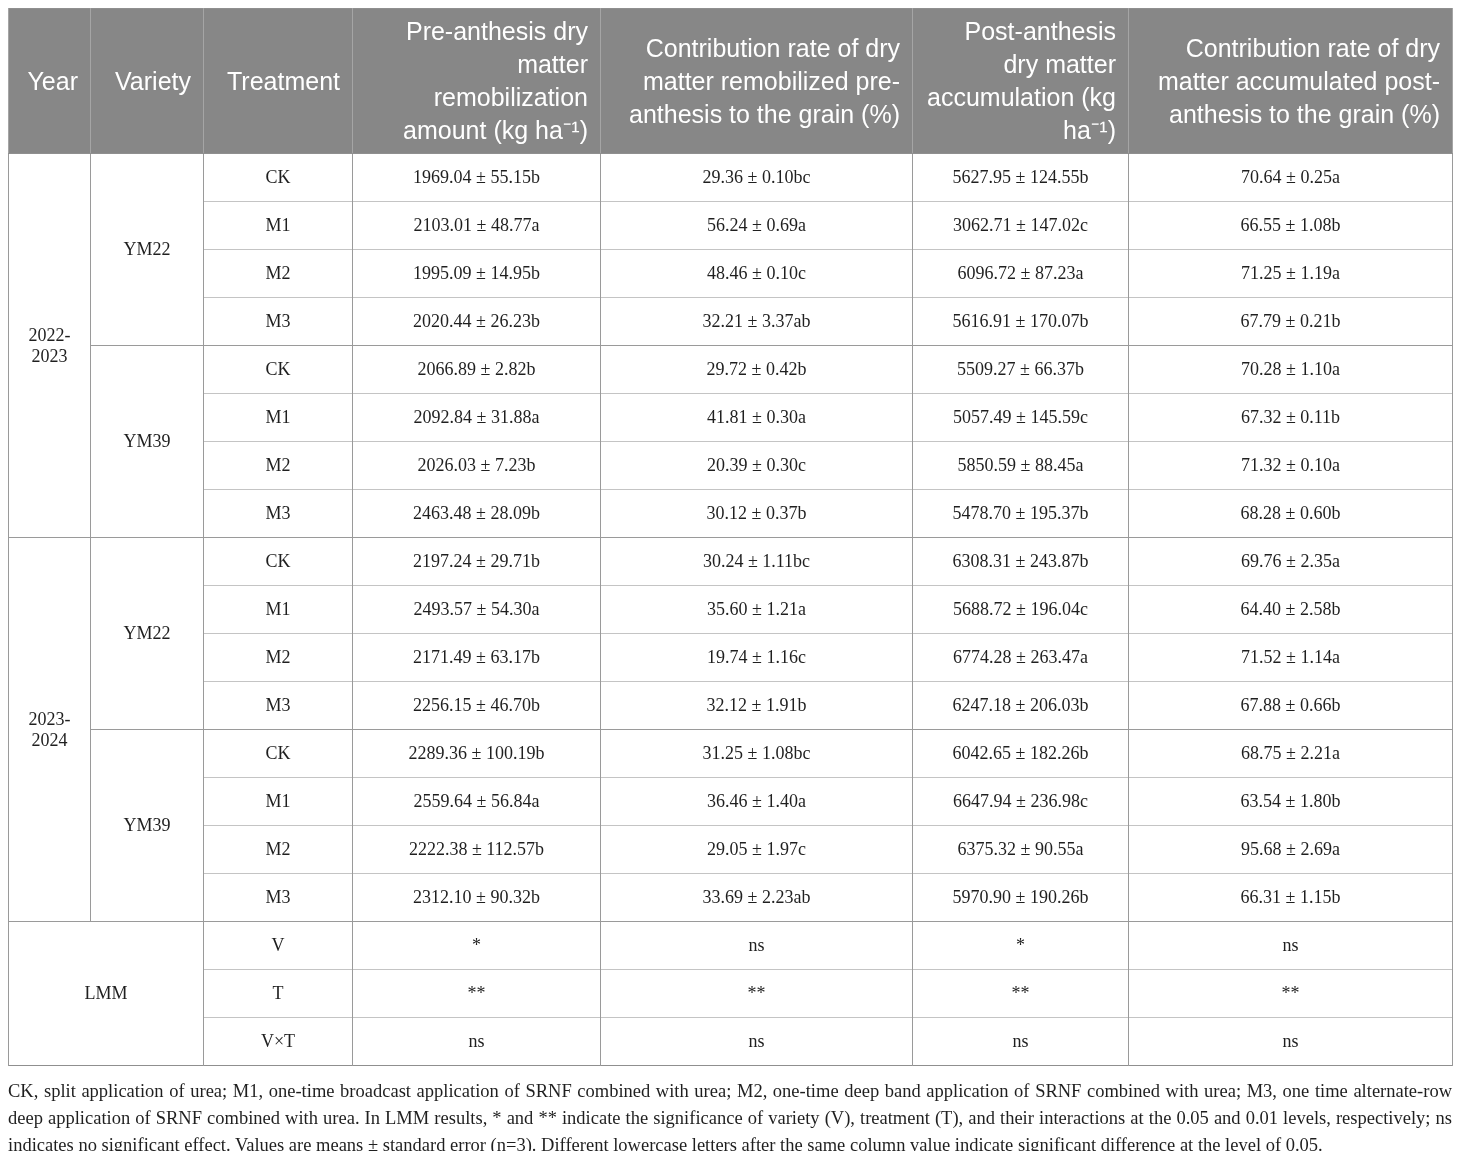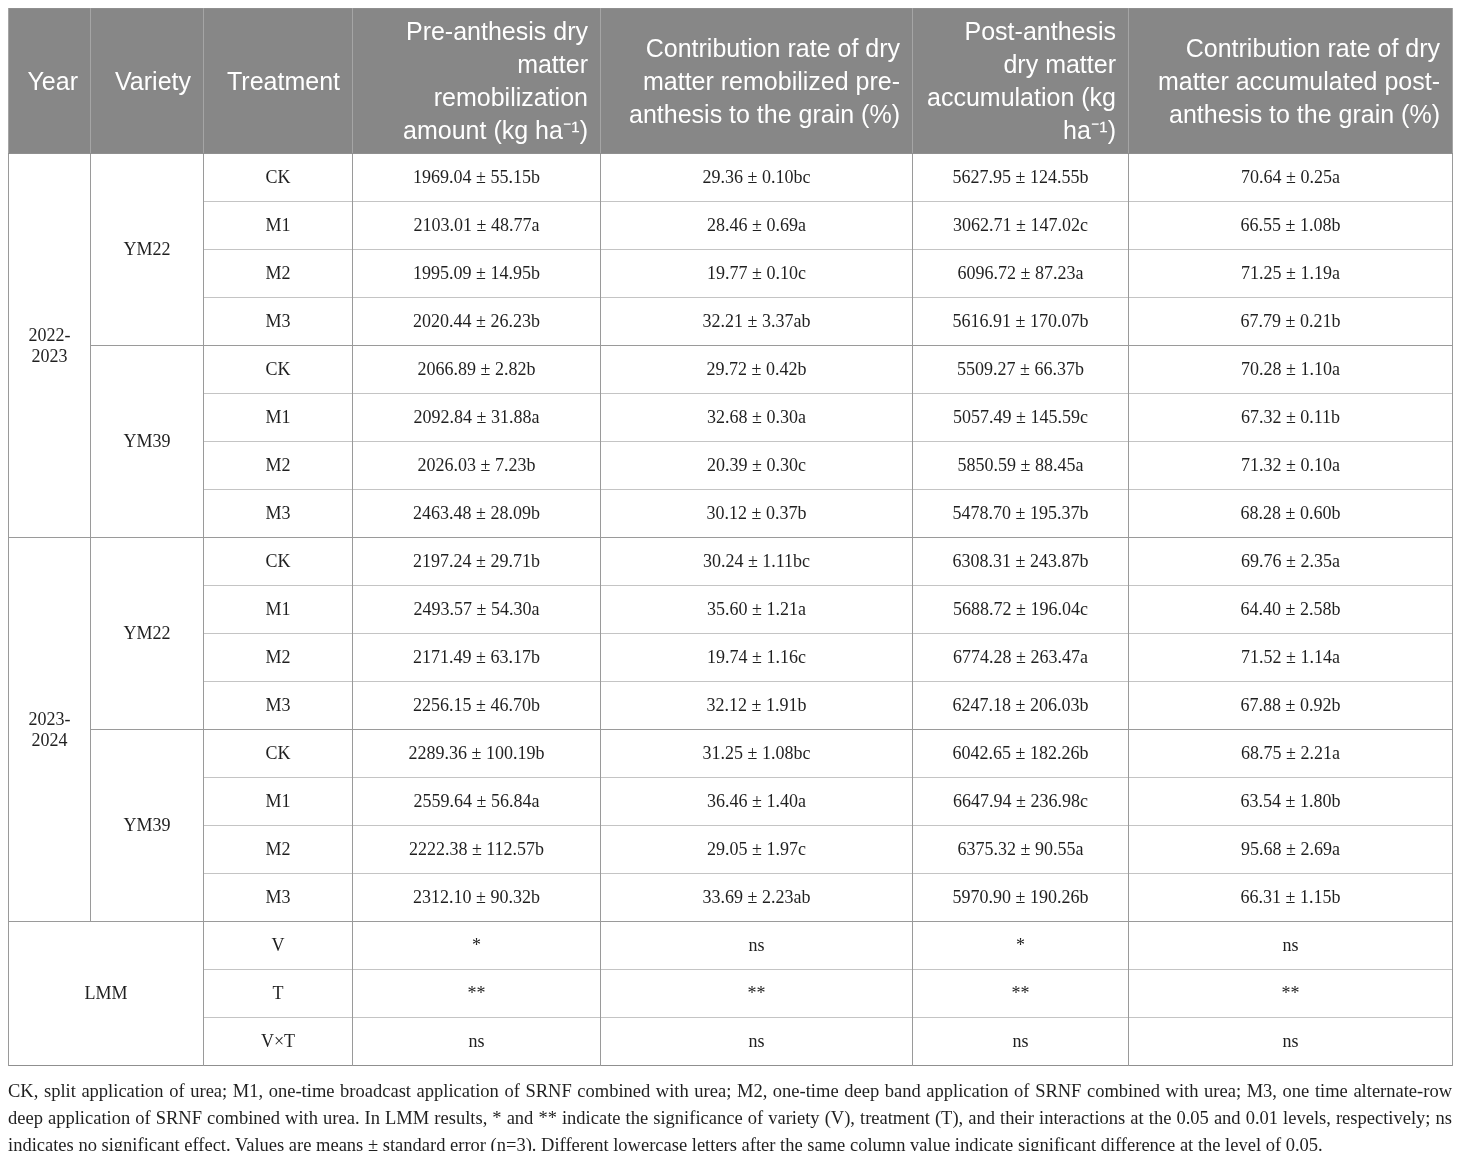--- a/index.html
+++ b/index.html
@@ -98,28 +98,28 @@
         <td rowspan="4">YM22</td>
         <td>CK</td>
         <td>1969.04 ± 55.15b</td>
         <td>29.36 ± 0.10bc</td>
         <td>5627.95 ± 124.55b</td>
         <td>70.64 ± 0.25a</td>
       </tr>
       <tr class="minor">
         <td>M1</td>
         <td>2103.01 ± 48.77a</td>
-        <td>28.46 ± 0.69a</td>
+        <td>56.24 ± 0.69a</td>
         <td>3062.71 ± 147.02c</td>
         <td>66.55 ± 1.08b</td>
       </tr>
       <tr class="minor">
         <td>M2</td>
         <td>1995.09 ± 14.95b</td>
-        <td>19.77 ± 0.10c</td>
+        <td>48.46 ± 0.10c</td>
         <td>6096.72 ± 87.23a</td>
         <td>71.25 ± 1.19a</td>
       </tr>
       <tr class="minor">
         <td>M3</td>
         <td>2020.44 ± 26.23b</td>
         <td>32.21 ± 3.37ab</td>
         <td>5616.91 ± 170.07b</td>
         <td>67.79 ± 0.21b</td>
       </tr>
@@ -128,21 +128,21 @@
         <td rowspan="4">YM39</td>
         <td>CK</td>
         <td>2066.89 ± 2.82b</td>
         <td>29.72 ± 0.42b</td>
         <td>5509.27 ± 66.37b</td>
         <td>70.28 ± 1.10a</td>
       </tr>
       <tr class="minor">
         <td>M1</td>
         <td>2092.84 ± 31.88a</td>
-        <td>32.68 ± 0.30a</td>
+        <td>41.81 ± 0.30a</td>
         <td>5057.49 ± 145.59c</td>
         <td>67.32 ± 0.11b</td>
       </tr>
       <tr class="minor">
         <td>M2</td>
         <td>2026.03 ± 7.23b</td>
         <td>20.39 ± 0.30c</td>
         <td>5850.59 ± 88.45a</td>
         <td>71.32 ± 0.10a</td>
       </tr>
@@ -175,21 +175,21 @@
         <td>2171.49 ± 63.17b</td>
         <td>19.74 ± 1.16c</td>
         <td>6774.28 ± 263.47a</td>
         <td>71.52 ± 1.14a</td>
       </tr>
       <tr class="minor">
         <td>M3</td>
         <td>2256.15 ± 46.70b</td>
         <td>32.12 ± 1.91b</td>
         <td>6247.18 ± 206.03b</td>
-        <td>67.88 ± 0.92b</td>
+        <td>67.88 ± 0.66b</td>
       </tr>
 
       <tr class="major">
         <td rowspan="4">YM39</td>
         <td>CK</td>
         <td>2289.36 ± 100.19b</td>
         <td>31.25 ± 1.08bc</td>
         <td>6042.65 ± 182.26b</td>
         <td>68.75 ± 2.21a</td>
       </tr>

